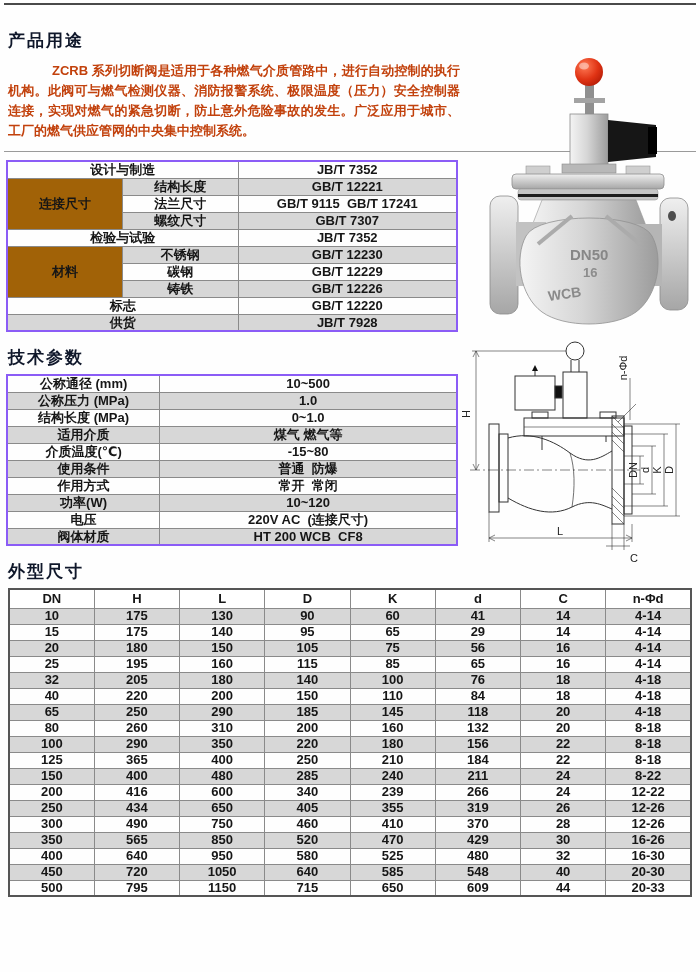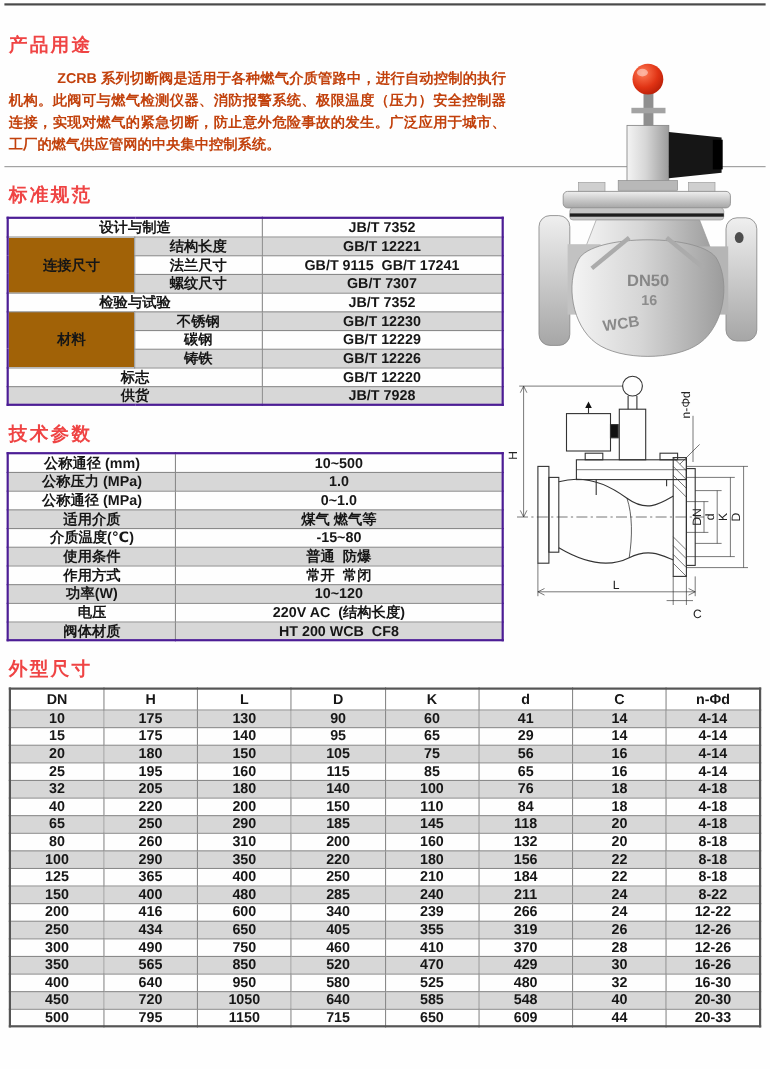--- a/index.html
+++ b/index.html
@@ -17,21 +17,21 @@
     border-top: 2px solid #4a4a4a;
   }
   .sec-rule {
     margin: 10px 4px 0 4px;
     border-top: 1px solid #9a9a9a;
   }
   h2.sec-title {
     font-size: 17px;
     font-weight: 800;
     letter-spacing: 2px;
-    color:#ef4444;
+    color:#0f172a;
     margin: 14px 0 0 8px;
   }
   h2.first { margin-top: 24px; }
   .intro {
     width: 452px;
     margin: 9px 0 0 8px;
     font-size: 13px;
     font-weight: 700;
     line-height: 20px;
     text-indent: 44px;
@@ -45,21 +45,21 @@
     vertical-align: middle;
     font-size: 13px;
     font-weight: 700;
     color: #161616;
     height: 17px;
     line-height: 15px;
     padding: 0 2px;
     overflow: hidden;
     white-space: pre-wrap;
   }
-  .std-table, .tech-table { width: 452px; margin: 8px 0 0 6px; border: 2px solid #4c1d95; }
+  .std-table, .tech-table { width: 452px; margin: 8px 0 0 6px; border: 2px solid #8b5cf6; }
   .std-table td { height: 17px; }
   .shade td { background: #d7d7d7; }
   td.keep-white { background: #a16207; }
   .tech-table { margin-top: 5px; padding-left: 21px; }
   .tech-table tr:nth-of-type(even) td { background:#d7d7d7; }
   .dim-table { width: 684px; margin: 5px 0 0 8px; border: 2px solid #555; }
   .dim-table thead th { height: 19px; background:#fff; }
   .dim-table tbody td { height: 16px; line-height: 14px; }
   .dim-table tbody tr:nth-of-type(odd) td { background:#d7d7d7; }
   .photo-box {
@@ -77,21 +77,20 @@
 <body>
 
 <div class="page">
   <div class="top-rule"></div>
 
   <h2 class="sec-title first">产品用途</h2>
   <p class="intro">ZCRB 系列切断阀是适用于各种燃气介质管路中，进行自动控制的执行机构。此阀可与燃气检测仪器、消防报警系统、极限温度（压力）安全控制器连接，实现对燃气的紧急切断，防止意外危险事故的发生。广泛应用于城市、工厂的燃气供应管网的中央集中控制系统。</p>
 
   <div class="sec-rule"></div>
 
-  <h2 class="sec-title">标准规范</h2>
   <table class="std-table">
     <colgroup>
         <col style="width:115px">
         <col style="width:115px">
         <col style="width:218px">
       </colgroup>
     <tbody>
         <tr>
       <td colspan="2">设计与制造</td>
       <td>JB/T 7352</td>
@@ -149,21 +148,21 @@
           <td>公称通径 (mm)</td>
           <td>10~500</td>
         </tr>
 
         <tr>
           <td>公称压力 (MPa)</td>
           <td>1.0</td>
         </tr>
 
         <tr>
-          <td>公称通径 (MPa)</td>
+          <td>结构长度 (MPa)</td>
           <td>0~1.0</td>
         </tr>
 
         <tr>
           <td>适用介质</td>
           <td>煤气 燃气等</td>
         </tr>
 
         <tr>
           <td>介质温度(℃)</td>
@@ -180,21 +179,21 @@
           <td>常开  常闭</td>
         </tr>
 
         <tr>
           <td>功率(W)</td>
           <td>10~120</td>
         </tr>
 
         <tr>
           <td>电压</td>
-          <td>220V AC  (结构长度)</td>
+          <td>220V AC  (连接尺寸)</td>
         </tr>
 
         <tr>
           <td>阀体材质</td>
           <td>HT 200 WCB  CF8</td>
         </tr>
       </tbody>
   </table>
 
   <h2 class="sec-title">外型尺寸</h2>

